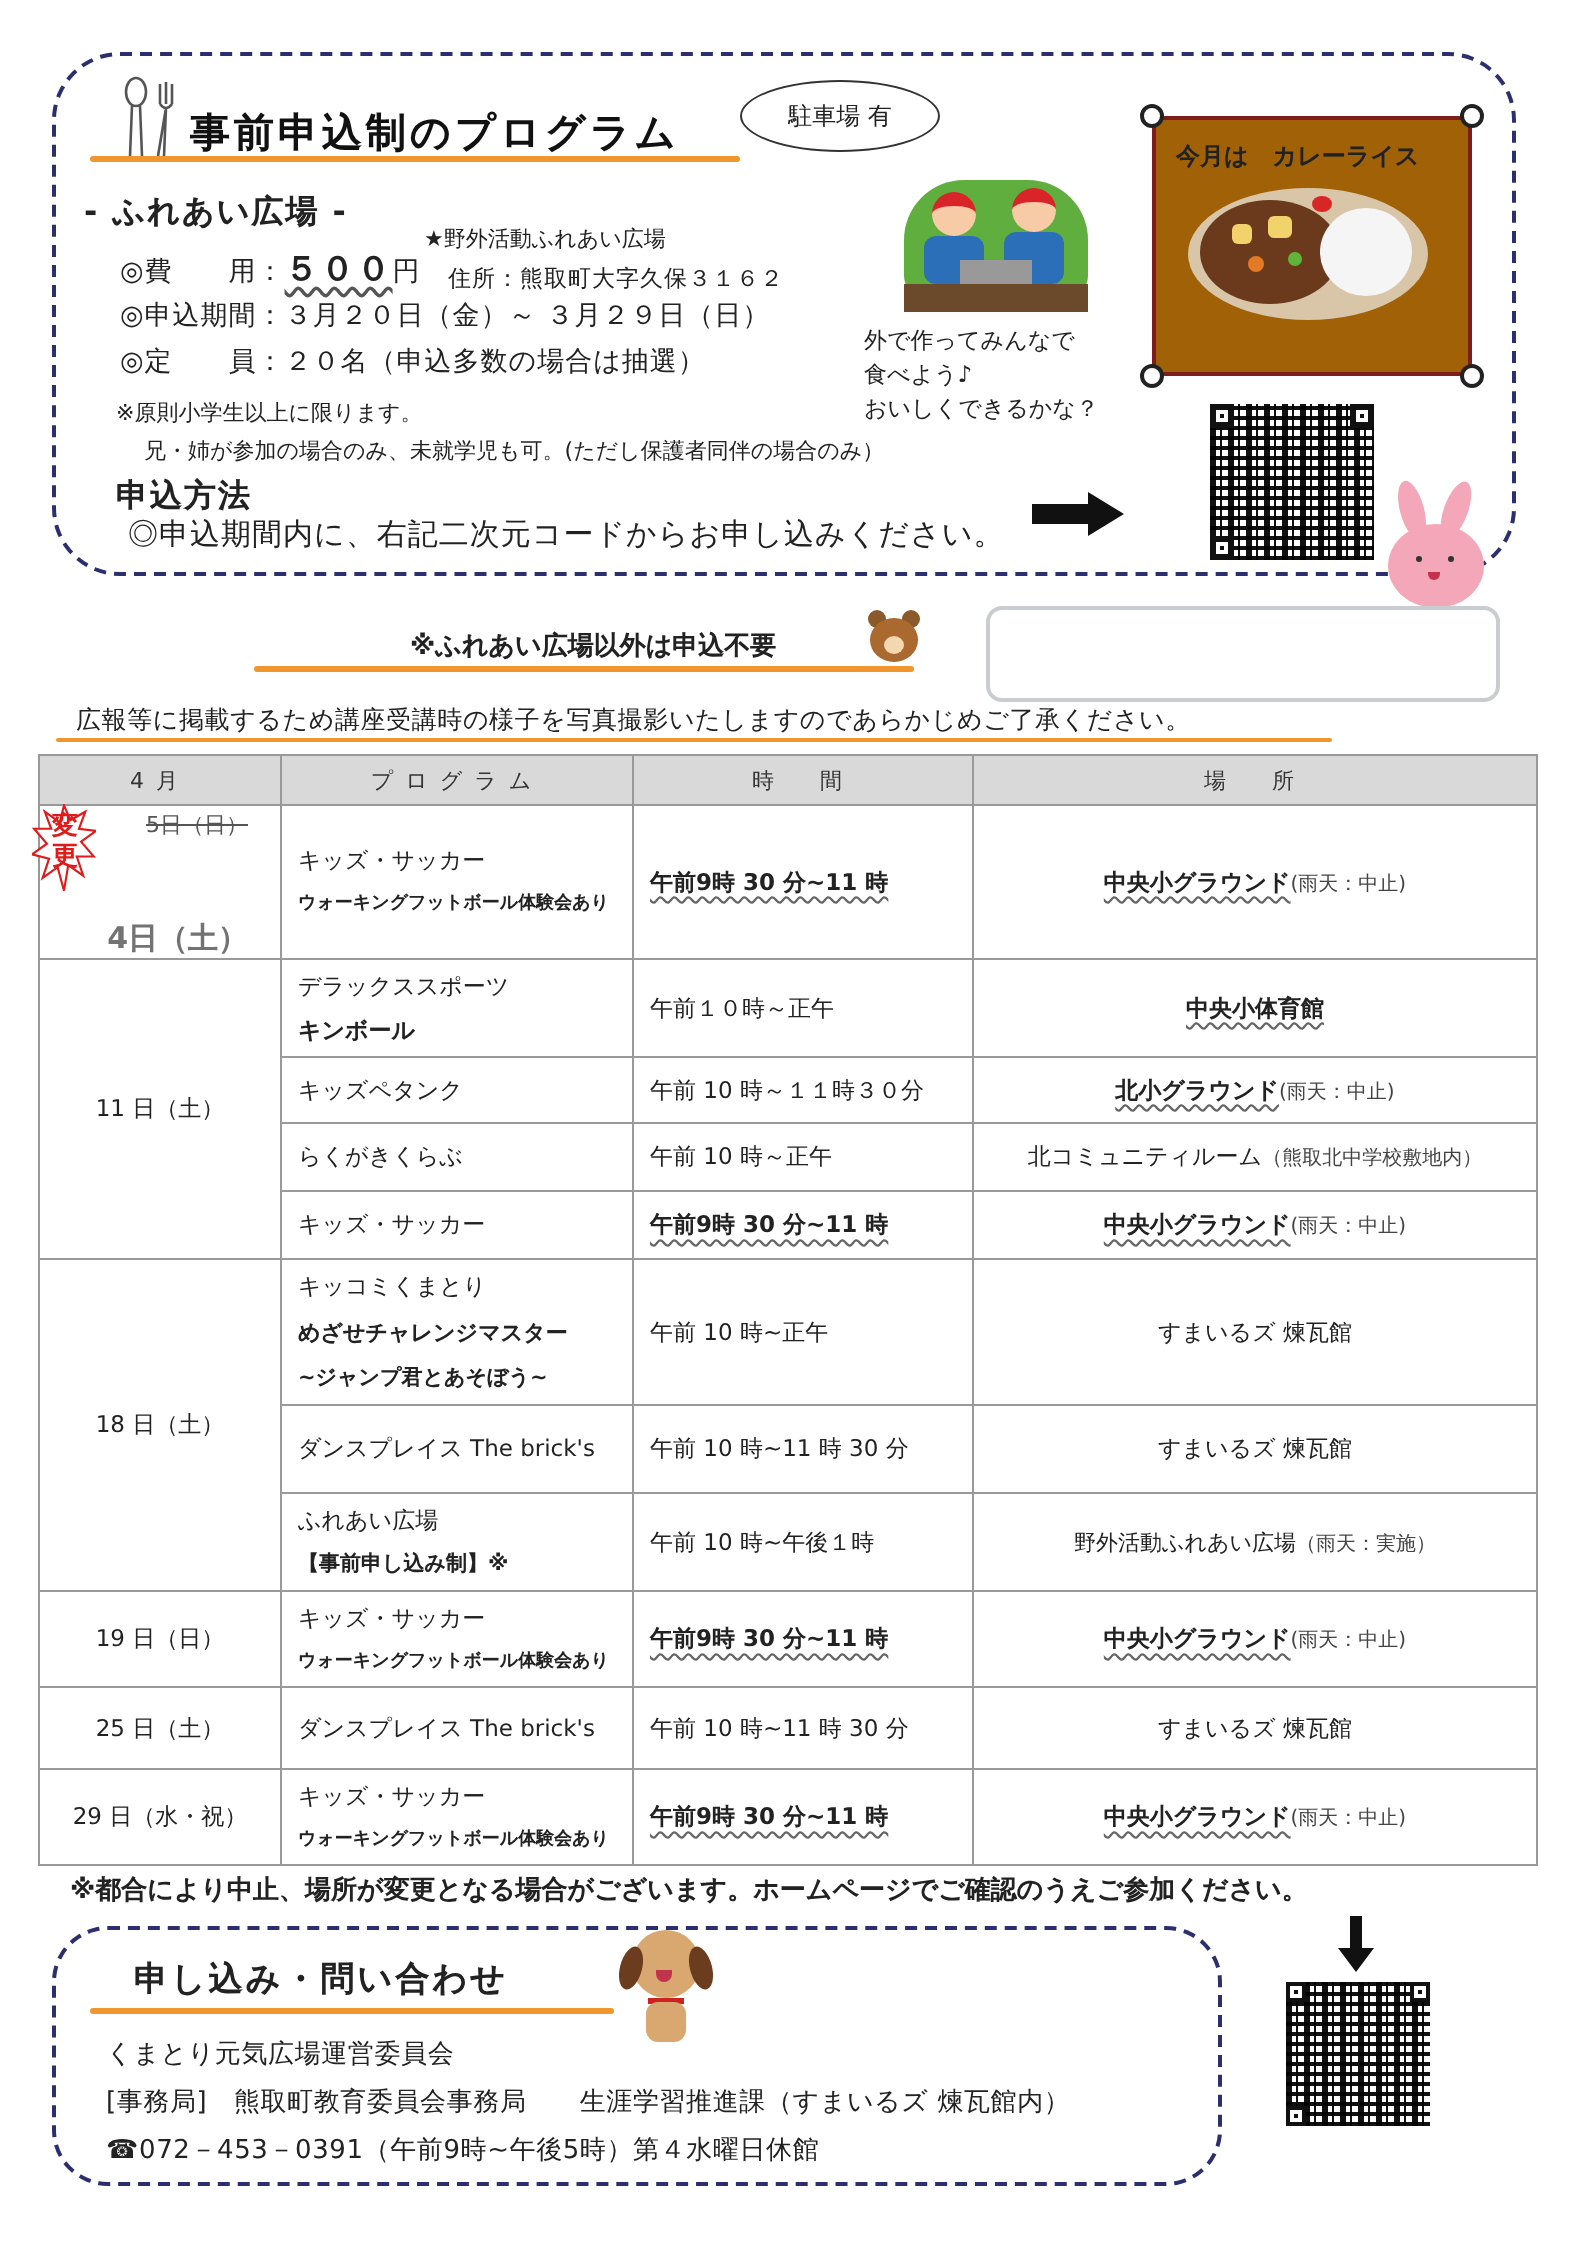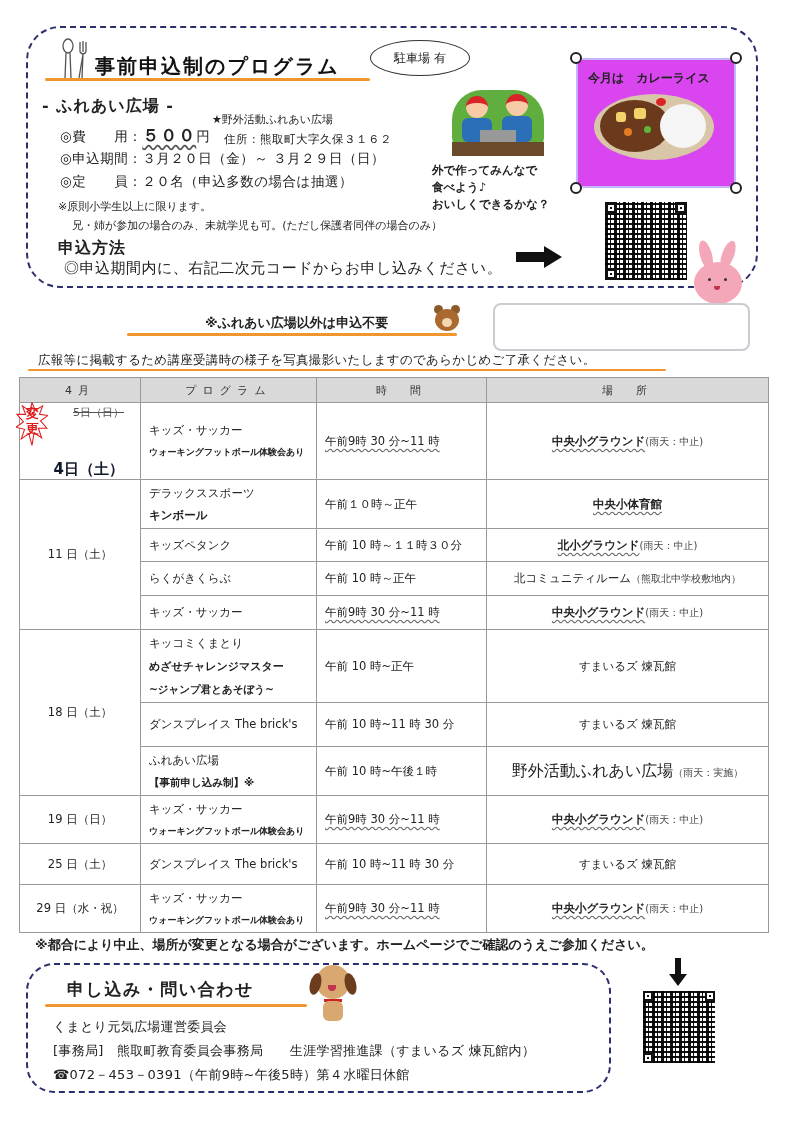--- a/index.html
+++ b/index.html
@@ -14,23 +14,23 @@
   .orange-line { position: absolute; height: 3px; background: #f0962e; border-radius: 2px; }
   .title-main { font-size: 20px; font-weight: bold; letter-spacing: 2px; color: #111; }
   .parking {
     position: absolute; border: 1px solid #333; border-radius: 50%;
     font-size: 12px; display: flex; align-items: center; justify-content: center;
   }
   .sub-title { font-size: 16px; font-weight: bold; letter-spacing: 1px; }
   .info-line { font-size: 13.5px; letter-spacing: 0.5px; line-height: 19px; white-space: nowrap; }
   .small { font-size: 11px; white-space: nowrap; }
   .price { font-size: 17px; font-weight: bold; text-decoration: underline wavy #555; text-underline-offset: 3px; letter-spacing: 1px; }
-  .bold-note { font-size: 11.5px; font-weight: bold; line-height: 17px; white-space: nowrap; }
+  .bold-note { font-size: 11.5px; font-weight: normal; line-height: 17px; white-space: nowrap; }
   .frame {
-    position: absolute; border: 2px solid #c4b5fd; background: #d946ef;
+    position: absolute; border: 2px solid #7f1d1d; background: #a16207;
   }
   .qr {
     position: absolute;
     background:
       repeating-linear-gradient(90deg, #111 0 3px, #fff 3px 5px, #111 5px 6px, #fff 6px 9px),
       repeating-linear-gradient(0deg, #111 0 2px, #fff 2px 5px);
     background-blend-mode: multiply;
   }
   .qr .finder {
     position: absolute; width: 12px; height: 12px; border: 3px solid #111; background: #fff;
@@ -47,27 +47,27 @@
   table.sched th {
     background: #d9d9d9; font-weight: normal; height: 25px; border: 1px solid #999;
     letter-spacing: 6px; color: #333; font-size: 11px;
   }
   table.sched td { border: 1px solid #999; padding: 0 8px; vertical-align: middle; }
   table.sched td.dotted-r { border-right: 1px dotted #aaa; }
   .c-date { text-align: center; width: 121px; }
   .c-prog { width: 176px; }
   .c-time { width: 170px; }
   .c-place { text-align: center; }
-  .bold-u { font-weight: normal; text-decoration: underline wavy #666; text-underline-offset: 3px; }
+  .bold-u { font-weight: bold; text-decoration: underline wavy #666; text-underline-offset: 3px; }
   .place-bold { font-weight: bold; text-decoration: underline wavy #666; text-underline-offset: 3px; }
   .muted-small { font-size: 10px; color: #444; }
   .prog-bold { font-weight: bold; font-size: 10px; }
   .prog-bold-lg { font-weight: bold; font-size: 11.5px; }
   .struck { text-decoration: line-through; color: #555; }
-  .red-date { color: #0f172a; font-weight: bold; font-size: 15px; margin-top: 36px; }
+  .red-date { color: #737373; font-weight: bold; font-size: 15px; margin-top: 36px; }
   .burst {
     position: absolute; left: 18px; top: 403px; width: 30px; height: 40px;
   }
   .notice { font-size: 13px; font-weight: bold; white-space: nowrap; }
   .contact-line { font-size: 13px; letter-spacing: 0.3px; white-space: nowrap; }
 </style>
 </head>
 <body>
 
 <div class="dash-box" style="left:26px; top:26px; width:732px; height:262px;"></div>
@@ -232,21 +232,21 @@
       <td class="c-prog">ダンスプレイス The brick's</td>
       <td class="c-time dotted-r">午前 10 時~11 時 30 分</td>
       <td class="c-place">すまいるズ 煉瓦館</td>
     </tr>
     <tr style="height:49px;">
       <td class="c-prog" style="line-height:22px;">
         <div>ふれあい広場</div>
         <div class="prog-bold" style="font-size:10.5px;">【事前申し込み制】※</div>
       </td>
       <td class="c-time dotted-r">午前 10 時~午後１時</td>
-      <td class="c-place"><span style="font-size:16px;">野外活動ふれあい広場</span><span class="muted-small">（雨天：実施）</span></td>
+      <td class="c-place"><span style="font-size:11px;">野外活動ふれあい広場</span><span class="muted-small">（雨天：実施）</span></td>
     </tr>
 
     <tr style="height:48px;">
       <td class="c-date">19 日（日）</td>
       <td class="c-prog" style="line-height:22px;">
         <div>キッズ・サッカー</div>
         <div class="prog-bold" style="font-size:9px;">ウォーキングフットボール体験会あり</div>
       </td>
       <td class="c-time dotted-r"><span class="bold-u">午前9時 30 分~11 時</span></td>
       <td class="c-place"><span class="place-bold">中央小グラウンド</span><span class="muted-small">(雨天：中止)</span></td>

